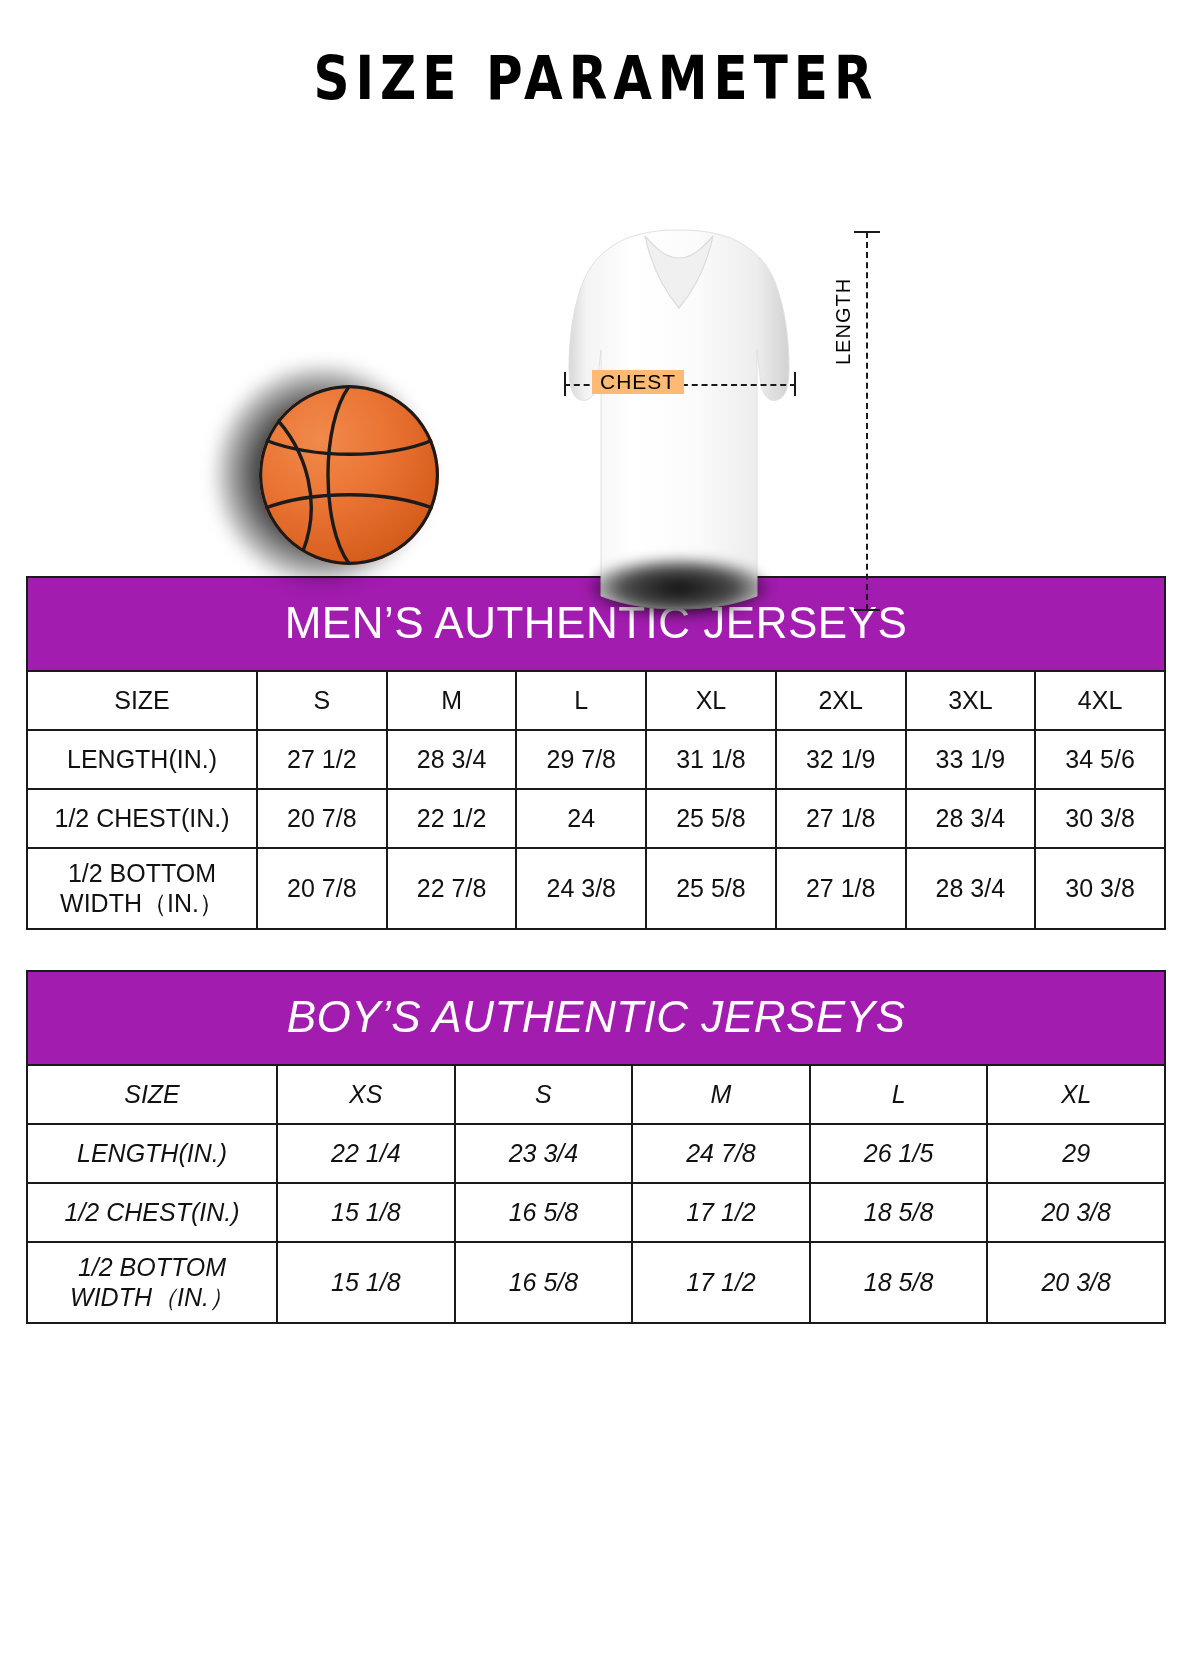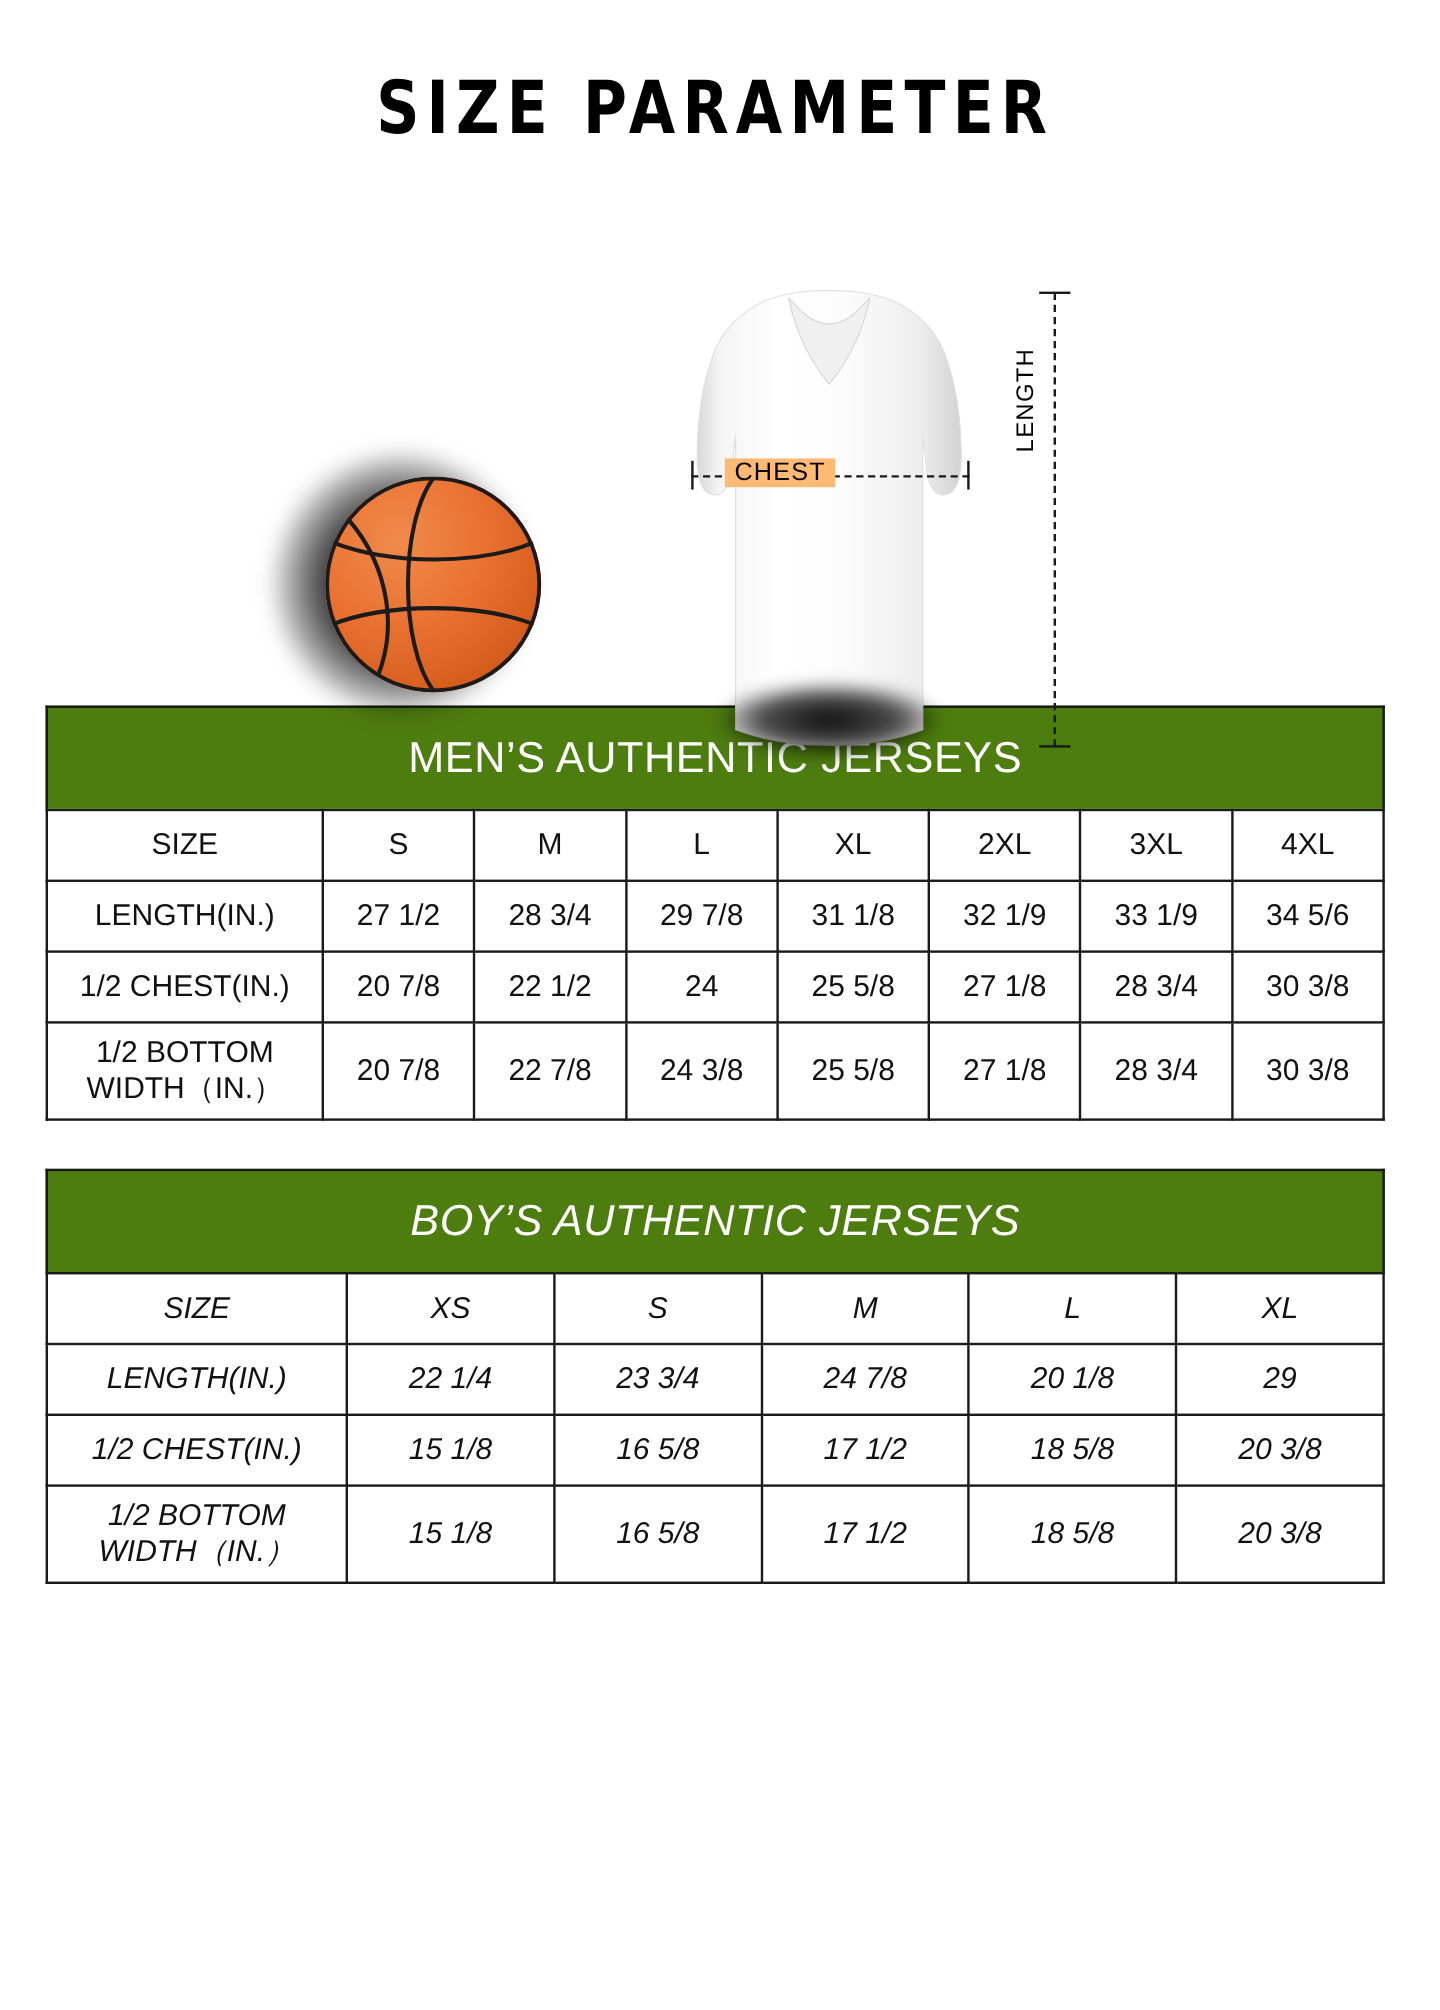--- a/index.html
+++ b/index.html
@@ -13,21 +13,21 @@
     height: 1675px;
     position: relative;
     font-family: "Liberation Sans", sans-serif;
     color: #000;
     overflow: hidden;
   }
   .page {
     position: relative;
     width: 1192px;
     height: 1675px;
-    padding: 16px;
+    padding: 4px;
   }
 
   
   .title {
     text-align: center;
     font-family: "DejaVu Sans", sans-serif;
     font-weight: 700;
     font-size: 50px;
     letter-spacing: 6px;
     padding-top: 32px;
@@ -151,24 +151,24 @@
   }
 
   
   .table-block {
     margin: 0 22px;
   }
   .table-block.men { margin-top: 6px; }
   .table-block.boys { margin-top: 40px; font-style: italic; }
 
   .band {
-    background: #4d7c0f;
+    background: #a21caf;
     color: #ffffff;
     text-align: center;
-    font-size: 36px;
+    font-size: 44px;
     letter-spacing: 0.5px;
     padding: 20px 0 22px;
     border: 2px solid #1a1a1a;
     border-bottom: none;
   }
   table {
     border-collapse: collapse;
     width: 100%;
     table-layout: fixed;
   }
@@ -322,21 +322,21 @@
             <td>S</td>
             <td>M</td>
             <td>L</td>
             <td>XL</td>
           </tr>
           <tr>
             <td class="rowhead">LENGTH(IN.)</td>
             <td>22  1/4</td>
             <td>23  3/4</td>
             <td>24  7/8</td>
-            <td>20  1/8</td>
+            <td>26  1/5</td>
             <td>29</td>
           </tr>
           <tr>
             <td class="rowhead">1/2 CHEST(IN.)</td>
             <td>15  1/8</td>
             <td>16  5/8</td>
             <td>17  1/2</td>
             <td>18  5/8</td>
             <td>20  3/8</td>
           </tr>

